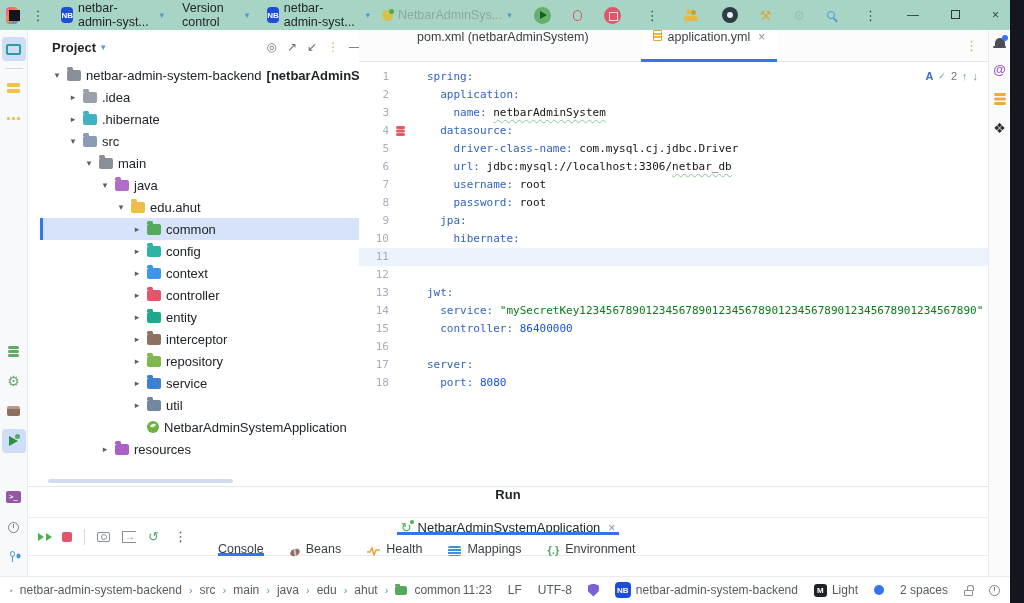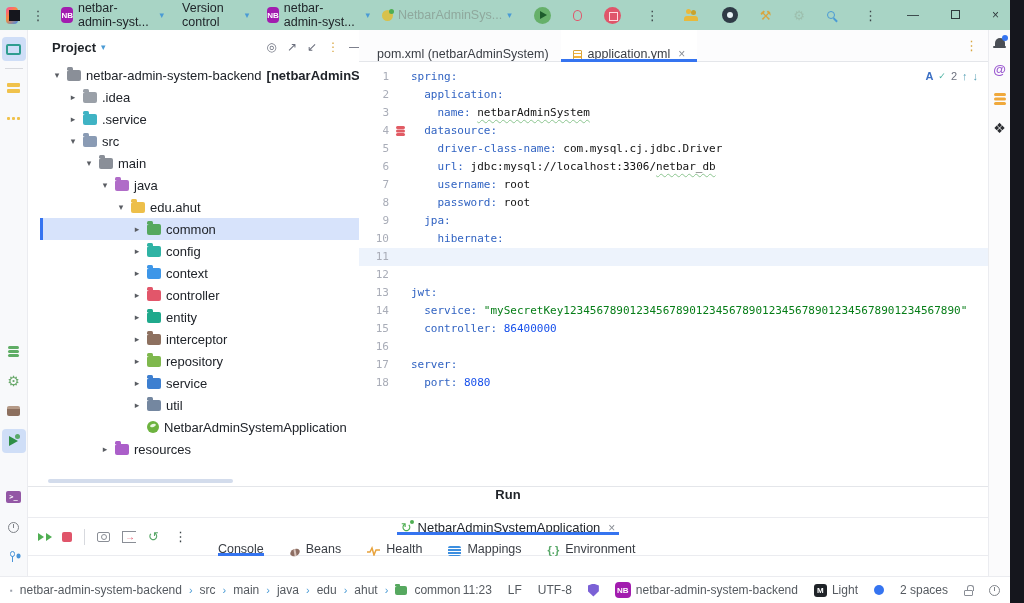--- a/index.html
+++ b/index.html
@@ -12,21 +12,21 @@
 
   
   .titlebar { position:absolute; left:0; top:0; width:1010px; height:30px; background:#a8d4c5;
     display:flex; align-items:center; padding:0 6px; gap:8px; font-size:12.5px; color:#20262a; }
   .tb-left { display:flex; align-items:center; gap:10px; }
   .idea-logo { width:17px; height:17px; border-radius:4px;
     background:linear-gradient(135deg,#fb4f9e 0%,#f98a3c 45%,#3c8cf0 100%); position:relative; }
   .idea-logo::after { content:""; position:absolute; left:3px; top:3px; width:11px; height:11px; background:#15161d; }
   .kebab { color:#3c4448; font-size:13px; padding:0 3px; cursor:default; }
   .tb-group { display:flex; align-items:center; gap:5px; padding:2px 4px; border-radius:4px; }
-  .nb-badge { width:16px; height:16px; border-radius:4px; background:#a21caf; color:#fff; font-weight:bold;
+  .nb-badge { width:16px; height:16px; border-radius:4px; background:#1d4ed8; color:#fff; font-weight:bold;
     font-size:8px; display:flex; align-items:center; justify-content:center; }
   .chev-sm { font-size:9px; color:#4a9bd5; }
   .tb-right { margin-left:auto; display:flex; align-items:center; gap:22px; }
   .runconfig { display:flex; align-items:center; gap:5px; color:#8fa89d; }
   .rc-ico { width:11px; height:11px; border-radius:50%; background:#d8c14a; position:relative; }
   .rc-ico::after { content:""; position:absolute; right:-1px; top:-1px; width:5px; height:5px; border-radius:50%; background:#4fae52; }
   .btn-run { width:17px; height:17px; border-radius:50%; background:#66b06a; position:relative; }
   .btn-run::after { content:""; position:absolute; left:6px; top:4.5px; border-left:7px solid #1d5c2c;
     border-top:4px solid transparent; border-bottom:4px solid transparent; }
   .bugico { width:9px; height:11px; border:1.5px solid #e0556a; border-radius:50% 50% 45% 45%; }
@@ -87,37 +87,37 @@
   .fico::before { content:""; position:absolute; left:0; top:-2.5px; width:6px; height:3px; border-radius:1.5px 1.5px 0 0; background:var(--c); }
   .springico { width:12px; height:12px; border-radius:50%; background:#6db33f; position:relative; flex:0 0 12px; }
   .springico::after { content:""; position:absolute; left:3px; top:3px; width:6px; height:3px; border-radius:50%; background:#eaf6e2; transform:rotate(-20deg); }
   .tbold { font-weight:bold; }
   .pp-vscroll { position:absolute; right:1px; top:60px; width:4px; height:250px; border-radius:2px; background:#d9dce3; }
   .pp-hscroll { position:absolute; left:8px; bottom:3px; width:185px; height:4px; border-radius:2px; background:#d3dcec; }
 
   
   .editor { position:absolute; left:359px; top:30px; width:629px; height:456px; background:#fff; }
   .tabbar { height:32px; display:flex; align-items:stretch; border-bottom:1px solid #e4e6ea; background:#fcfcfd; font-size:12.5px; color:#3a3e45; }
-  .etab { display:flex; align-items:flex-end; gap:6px; padding:0 12px; position:relative; }
+  .etab { display:flex; align-items:flex-start; gap:6px; padding:0 12px; position:relative;margin-left:40px; }
   .etab.active { background:#fff; }
   .etab.active::after { content:""; position:absolute; left:0; right:0; bottom:-1px; height:3px; background:#3574f0; }
   .mavenico { color:#e0455a; font-weight:bold; font-size:13px; font-family:"Liberation Serif", serif; }
   .ymlico { width:9px; height:11px; border:1px solid #d9a43c; border-radius:1px;
     background:repeating-linear-gradient(#fff 0 2px, #f2b33d 2px 3.5px); }
   .tab-close { color:#8a8e96; font-size:12px; margin-left:2px; }
   .tabbar-kebab { margin-left:auto; align-self:center; color:#d8a53f; font-size:13px; padding-right:10px; }
   .code-area { position:relative; padding-top:6px; font-family:"DejaVu Sans Mono", monospace; font-size:11px; }
   .cl { display:flex; height:18px; line-height:18px; align-items:center; }
   .cl.hl { background:#edf3fc; }
   .ln { width:30px; text-align:right; color:#a9adb8; flex:0 0 30px; }
   .gslot { width:22px; flex:0 0 22px; display:flex; align-items:center; justify-content:center; }
   .dbico-r { width:9px; height:2.5px; border-radius:1.5px; background:#e15b64; box-shadow:0 3.5px 0 #e15b64, 0 7px 0 #e15b64; margin-top:-7px; }
   .ct { white-space:pre; }
   .ct span { white-space:pre; }
-  [data-tok="key"] { color:#3163c2; }
+  [data-tok="key"] { color:#3163c2;margin-left:16px; }
   [data-tok="plain"] { color:#121212; }
   [data-tok="warn"] { color:#121212; text-decoration:underline wavy #8cc590 1px; text-underline-offset:3px; }
   [data-tok="string"] { color:#067d17; }
   [data-tok="number"] { color:#1750eb; }
   [data-tok="keyword"] { color:#00838c; }
   .inspect { position:absolute; right:10px; top:8px; display:flex; align-items:center; gap:5px;
     font-family:"Liberation Sans", sans-serif; font-size:11px; color:#6c707e; }
   .insp-a { color:#3b6fc4; font-weight:bold; }
   .insp-check { color:#4cb2a2; font-size:9px; }
   .insp-arrow { color:#57a0b5; font-size:11px; }
@@ -285,21 +285,21 @@
 
       </div>
       <div class="trow" style="--d:1">
         <span class="chev">▸</span>
         <span class="fico" style="--c: #9aa0a8;"></span>
         <span>.idea</span>
       </div>
       <div class="trow" style="--d:1">
         <span class="chev">▸</span>
         <span class="fico" style="--c: #3fb3c4;"></span>
-        <span>.service</span>
+        <span>.hibernate</span>
       </div>
       <div class="trow" style="--d:1">
         <span class="chev">▾</span>
         <span class="fico" style="--c: #8a9bb4;"></span>
         <span>src</span>
       </div>
       <div class="trow" style="--d:2">
         <span class="chev">▾</span>
         <span class="fico" style="--c: #8a8f98;"></span>
         <span>main</span>

